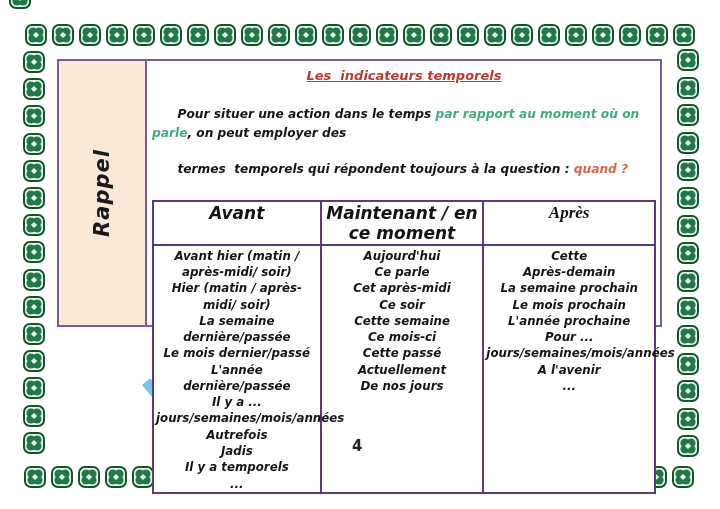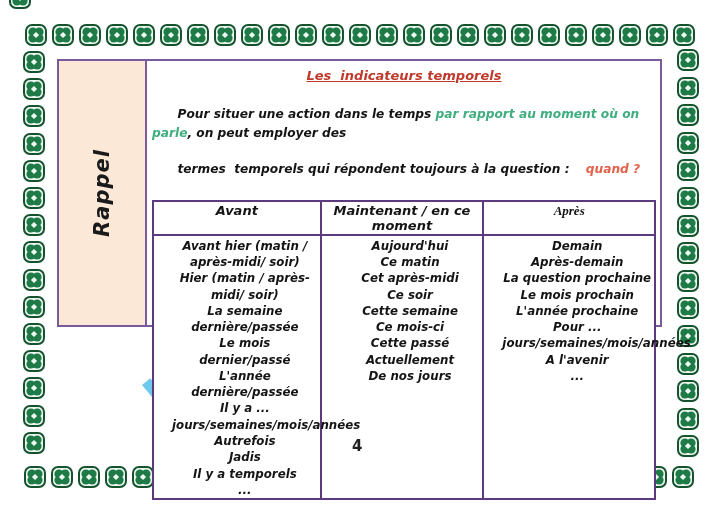--- a/index.html
+++ b/index.html
@@ -63,42 +63,41 @@
     color:var(--title-red);
     text-decoration:underline;
     white-space:pre;
     margin:2px 0 4px 0;
   }
   .intro{
     font-size:12.2px;font-weight:bold;font-style:italic;color:#141414;
     line-height:1.5;white-space:pre-wrap;
   }
   .intro .green{color:var(--highlight-green);}
-  .intro .red{color:var(--highlight-red);margin-left:12px;}
+  .intro .red{color:var(--highlight-red);}
   .ind-table{
     border-collapse:collapse;width:100%;margin-top:3px;flex:1;
     table-layout:fixed;
   }
   .ind-table th,.ind-table td{
     border:2px solid var(--table-border);
     padding:0;vertical-align:top;background:#fff;
   }
   .ind-table th{
-    font-size:13px;font-weight:bold;font-style:italic;color:#141414;
+    font-size:17px;font-weight:bold;font-style:italic;color:#141414;
     height:17px;padding:1px 0;
   }
   .col-avant{width:33.4%;}
   .col-maintenant{width:32.4%;}
   .col-apres{width:34.2%;font-family:Liberation Serif, serif;}
   .cell-lines{padding:2px 2px 0 2px;}
   .cell-line{
     text-align:center;
     font-size:11.8px;font-weight:bold;font-style:italic;color:#141414;
     line-height:1.38;
-    margin-left:16px;
   }
   .page-number{
     position:absolute;left:352px;top:437px;z-index:3;
     font-size:15px;font-weight:bold;color:#222;
   }
 </style>
 </head>
 <body>
 
 <div id="tile-frame">
@@ -947,35 +946,35 @@
                 <div class="cell-line">jours/semaines/mois/années</div>
                 <div class="cell-line">Autrefois</div>
                 <div class="cell-line">Jadis</div>
                 <div class="cell-line">Il y a temporels</div>
                 <div class="cell-line">...</div>
               </div>
           </td>
           <td>
             <div class="cell-lines">
                 <div class="cell-line">Aujourd'hui</div>
-                <div class="cell-line">Ce matin</div>
+                <div class="cell-line">Ce parle</div>
                 <div class="cell-line">Cet après-midi</div>
                 <div class="cell-line">Ce soir</div>
                 <div class="cell-line">Cette semaine</div>
                 <div class="cell-line">Ce mois-ci</div>
                 <div class="cell-line">Cette passé</div>
                 <div class="cell-line">Actuellement</div>
                 <div class="cell-line">De nos jours</div>
               </div>
           </td>
           <td>
             <div class="cell-lines">
-                <div class="cell-line">Demain</div>
+                <div class="cell-line">Cette</div>
                 <div class="cell-line">Après-demain</div>
-                <div class="cell-line">La question prochaine</div>
+                <div class="cell-line">La semaine prochain</div>
                 <div class="cell-line">Le mois prochain</div>
                 <div class="cell-line">L'année prochaine</div>
                 <div class="cell-line">Pour ...</div>
                 <div class="cell-line">jours/semaines/mois/années</div>
                 <div class="cell-line">A l'avenir</div>
                 <div class="cell-line">...</div>
               </div>
           </td>
         </tr>
       </tbody>

